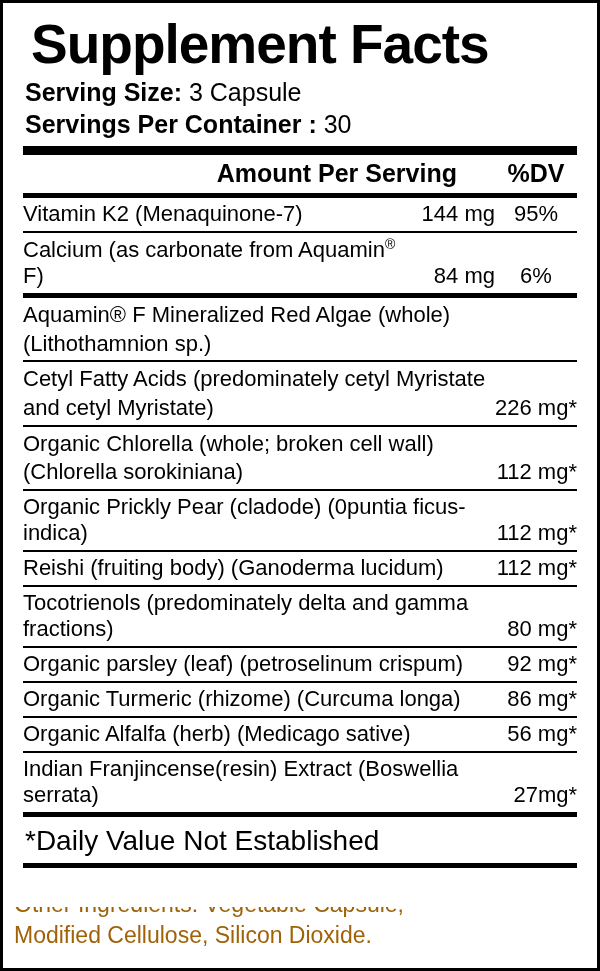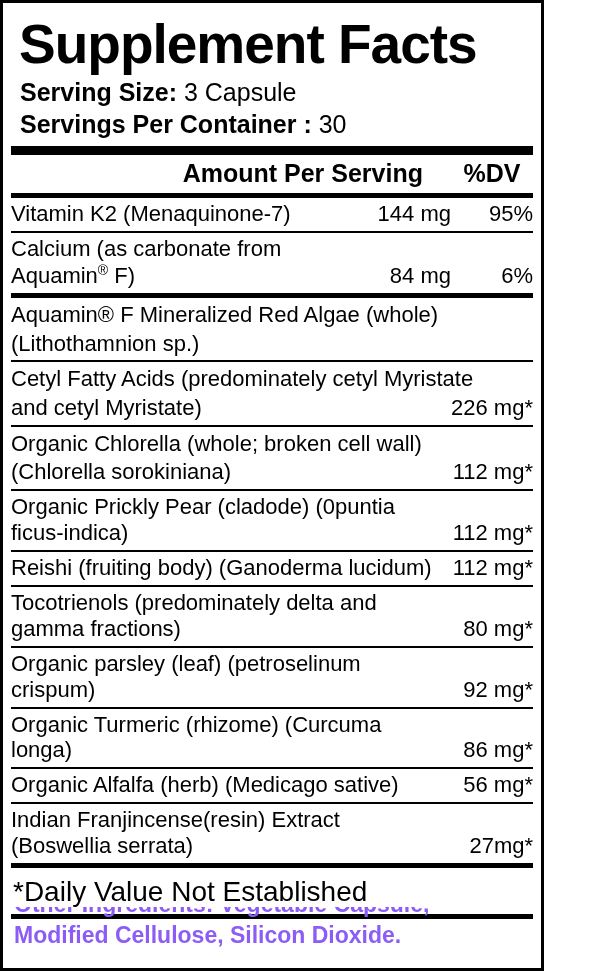--- a/index.html
+++ b/index.html
@@ -10,41 +10,41 @@
   }
   body {
     width: 600px;
     height: 971px;
     font-family: "Liberation Sans", sans-serif;
     color: #000000;
     overflow: hidden;
   }
   .panel {
     position: relative;
-    width: 544px;
+    width: 600px;
     height: 971px;
     border: 3px solid #000;
     background: #fff;
-    padding: 0 8px;
+    padding: 0 20px;
   }
   .title {
     font-size: 55px;
     font-weight: bold;
     letter-spacing: -1px;
     line-height: 1.0;
     margin: 14px 0 4px 8px;
     white-space: nowrap;
   }
   .serving-line {
     font-size: 25px;
     line-height: 1.28;
     margin-left: 2px;
     white-space: nowrap;
   }
-  .serving-line b { font-weight: bold; margin-left: 7px; }
+  .serving-line b { font-weight: bold; }
   .rule-thick {
     height: 9px;
     background: #000;
     margin: 6px 0 0 0;
   }
   .rule-med {
     height: 5px;
     background: #000;
   }
   .rule-thin {
@@ -52,21 +52,21 @@
     background: #000;
   }
   .hdr-row {
     display: flex;
     align-items: flex-end;
     justify-content: flex-end;
     font-size: 25px;
     font-weight: bold;
     padding: 4px 0 5px 0;
   }
-  .hdr-aps { margin-right: 28px; }
+  .hdr-aps { margin-right: 38px; }
   .hdr-dv { width: 82px; text-align: center; }
 
   .row {
     display: flex;
     align-items: flex-end;
     padding: 3px 0 4px 0;
     min-height: 30px;
   }
   .row .name {
     font-size: 22px;
@@ -77,21 +77,21 @@
   .row .name .sup { font-size: 14px; vertical-align: super; }
   .row .amt {
     font-size: 22px;
     text-align: right;
     white-space: nowrap;
     flex: 0 0 auto;
     min-width: 84px;
   }
   .row .dv {
     font-size: 22px;
-    text-align: right;
+    text-align: center;
     white-space: nowrap;
     flex: 0 0 auto;
     width: 82px;
   }
   .row.two-line { display: block; padding-bottom: 2px; }
   .row.two-line .l1 {
     font-size: 22px;
     line-height: 1.3;
   }
   .row.two-line .l2 {
@@ -116,21 +116,21 @@
   }
   .bottom-strip .clip {
     position: absolute;
     left: 8px;
     top: -18px;
     font-size: 23px;
     line-height: 1.35;
     color: #cfcfcf;
     white-space: nowrap;
   }
-  .bottom-strip .clip .b { font-weight: bold; color: #8b5cf6; }
+  .bottom-strip .clip .b { font-weight: normal; color: #a16207; }
 </style>
 </head>
 <body>
 
 <div class="panel">
 
   <div class="title">Supplement Facts</div>
 
   <div class="serving-line">
     <b>Serving Size:</b>

